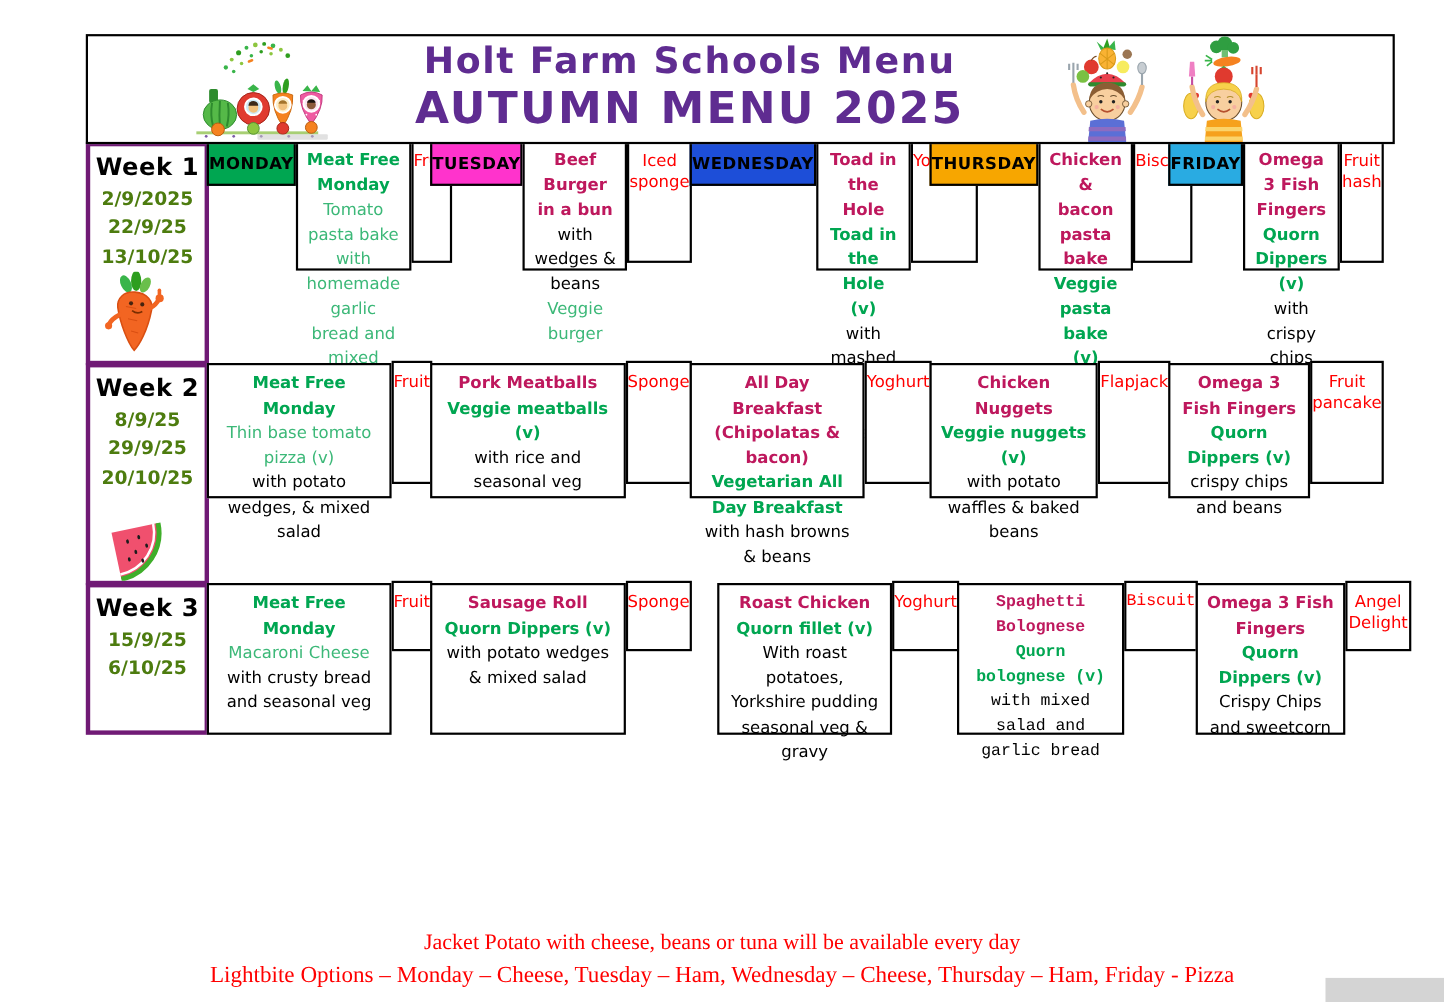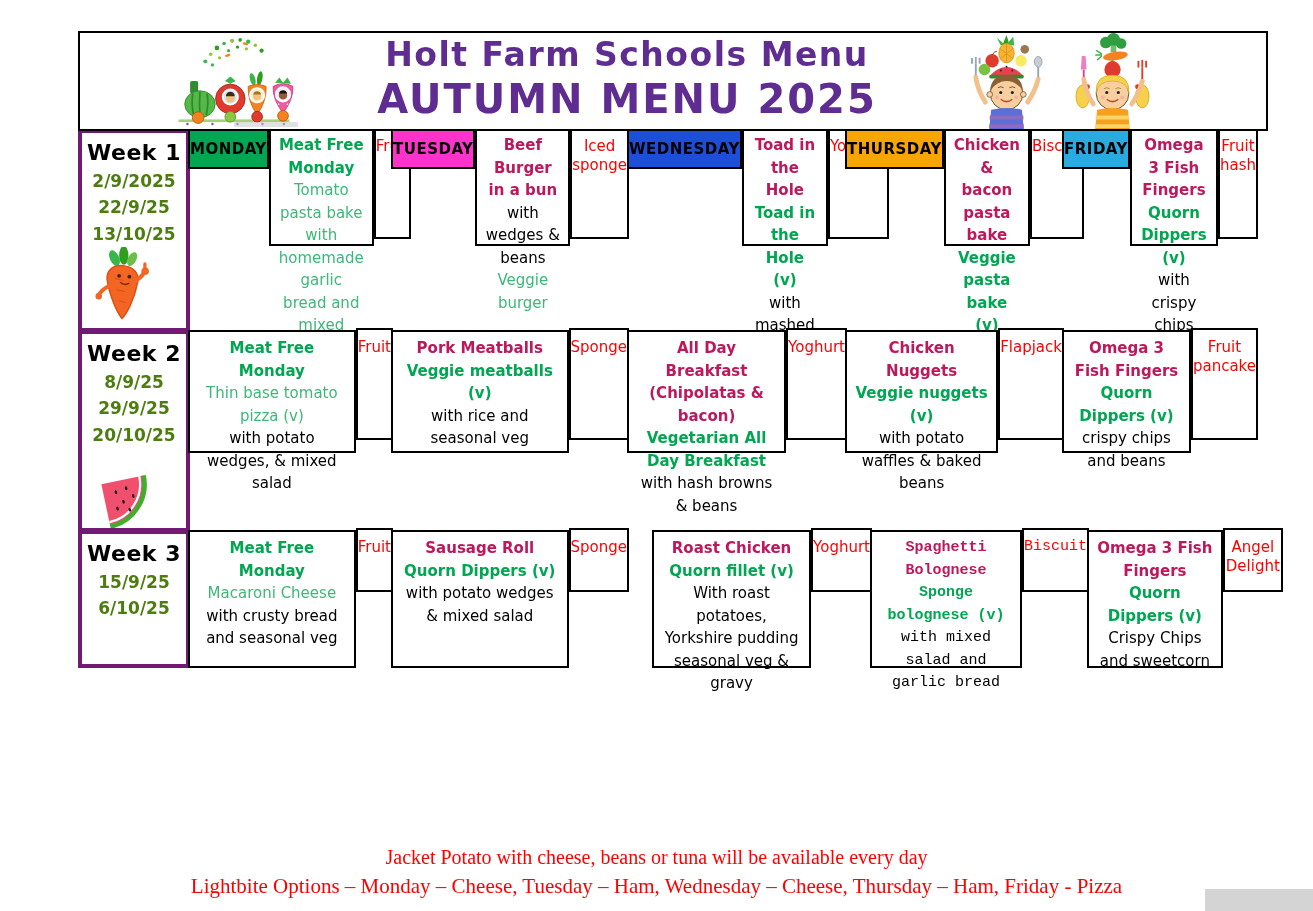--- a/index.html
+++ b/index.html
@@ -403,21 +403,21 @@
             <div class="line black">With roast potatoes, Yorkshire pudding seasonal veg &amp; gravy</div>
           </div>
     <div class="dessert-cell" style="height: 64px;">
       <span class="dessert-text">Yoghurt</span>
     </div>
   </div>
         <div class="day-col" style="width: 219px; flex: 0 0 219px; font-family: Liberation Mono, monospace;">
 
     <div class="menu-cell" style="height: 138px;">
             <div class="line black-bold">Spaghetti Bolognese</div>
-            <div class="line green-bold">Sponge bolognese (v)</div>
+            <div class="line green-bold">Quorn bolognese (v)</div>
             <div class="line black">with mixed salad and garlic bread</div>
           </div>
     <div class="dessert-cell" style="height: 64px;">
       <span class="dessert-text">Biscuit</span>
     </div>
   </div>
         <div class="day-col" style="width: 196px; flex: 0 0 196px;">
 
     <div class="menu-cell" style="height: 138px;">
             <div class="line black-bold">Omega 3 Fish Fingers</div>

